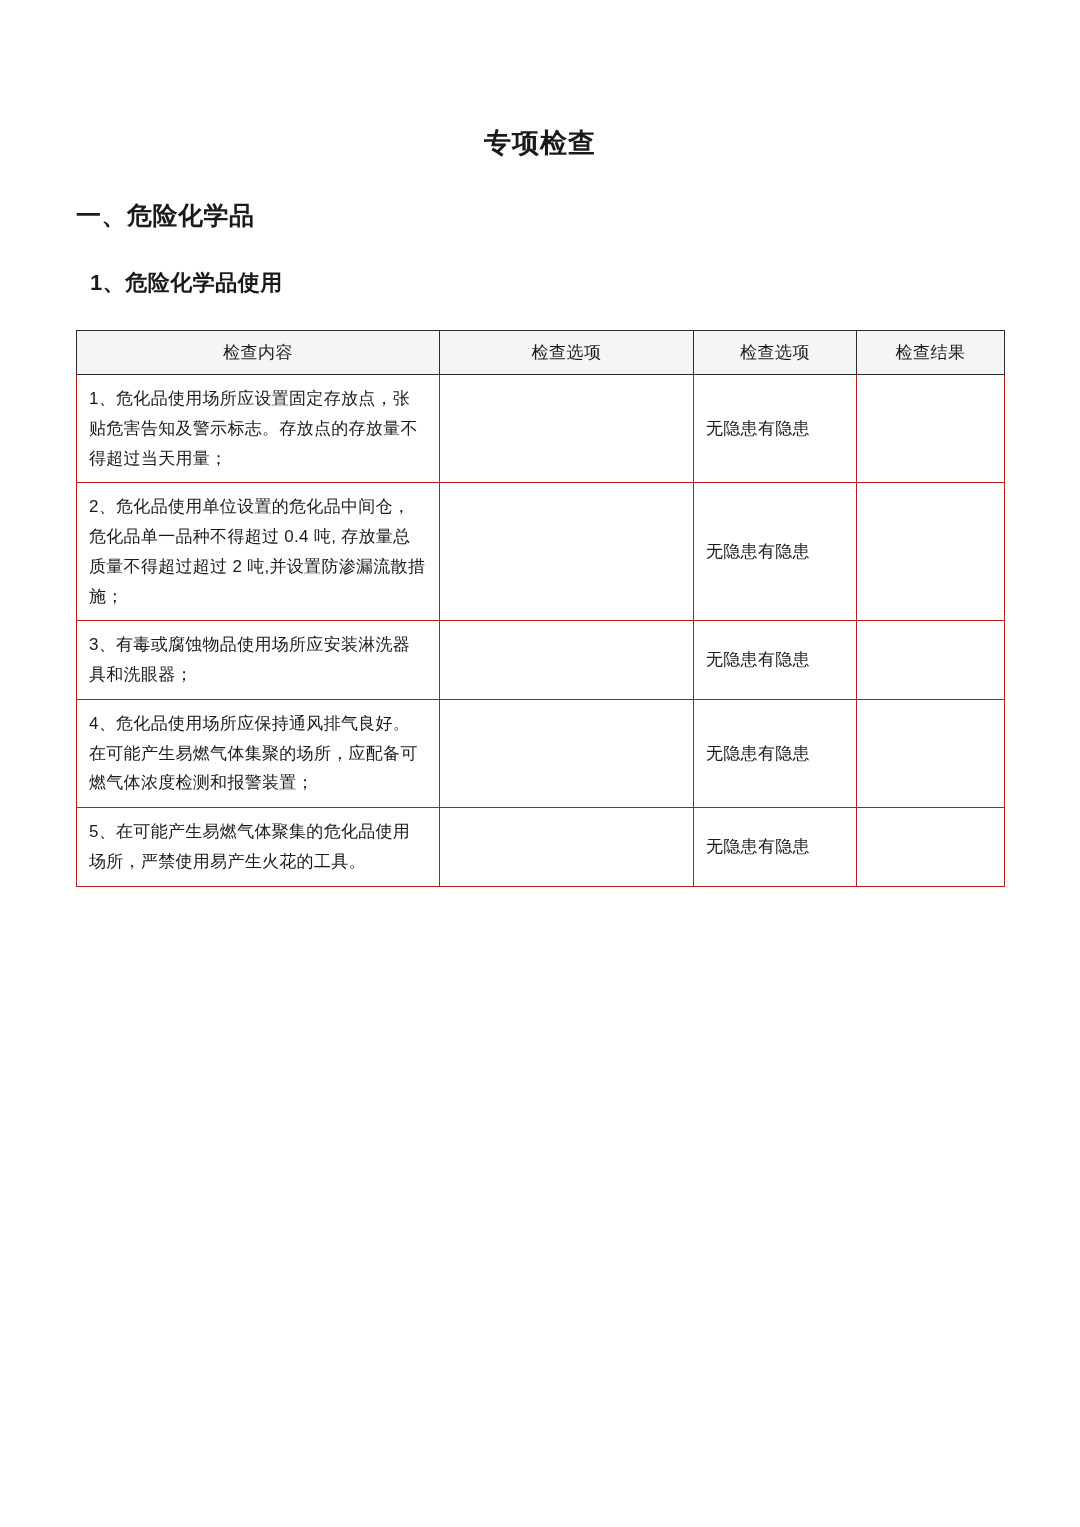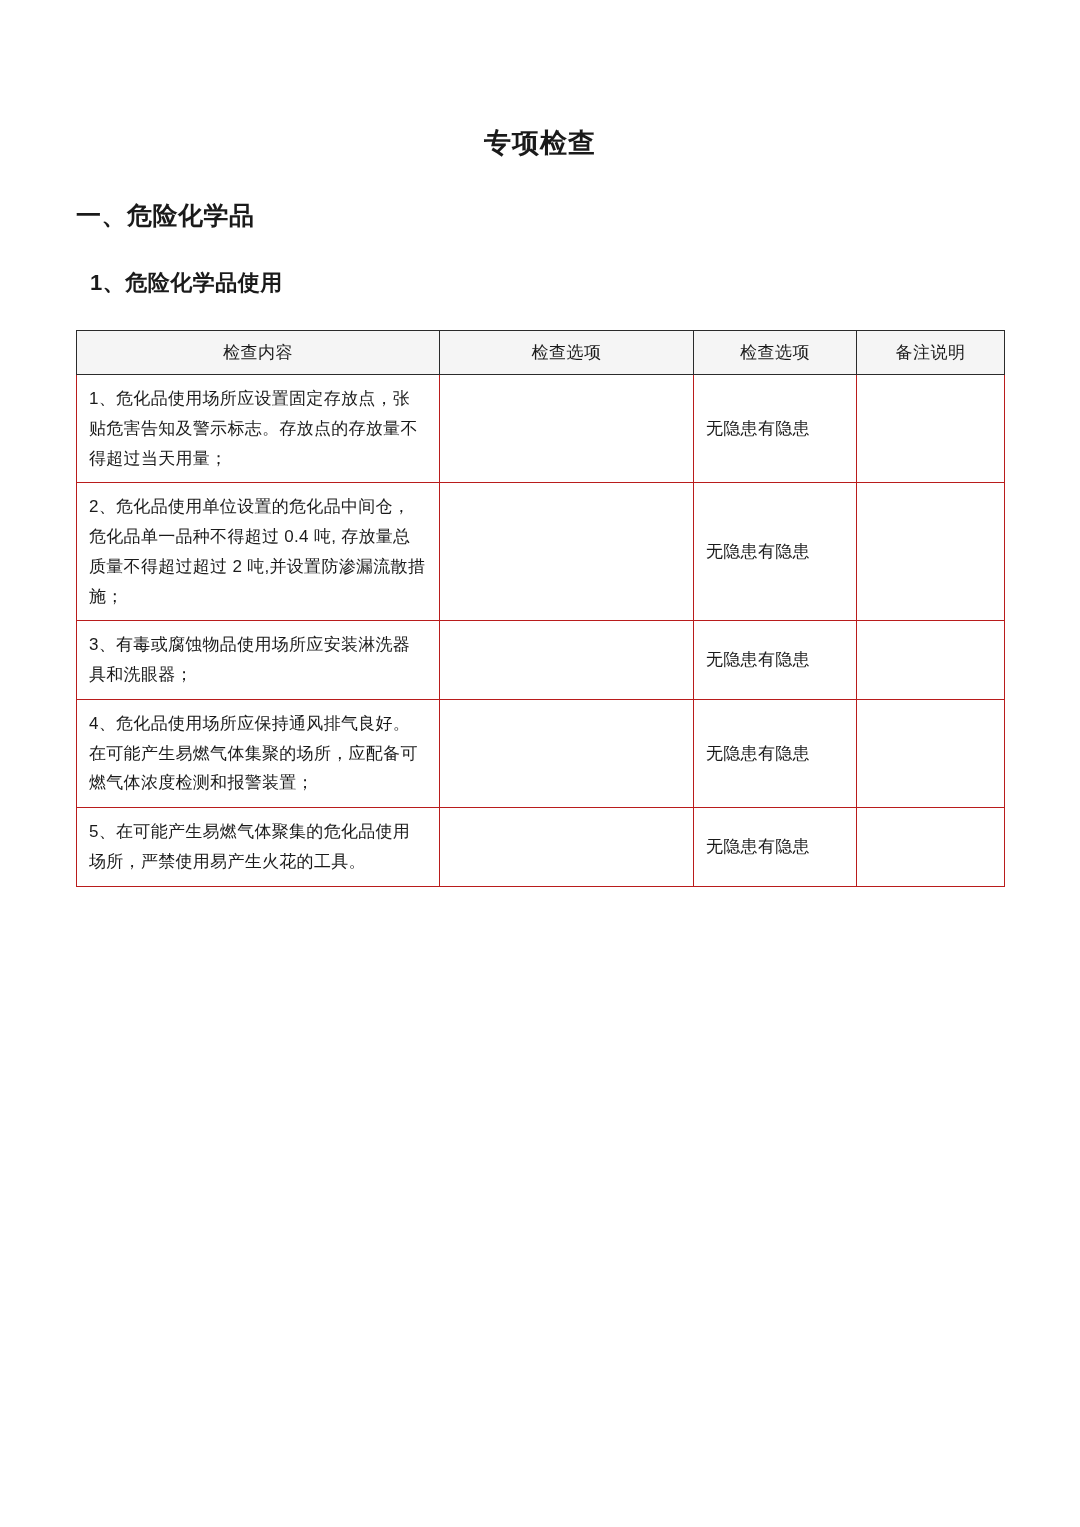--- a/index.html
+++ b/index.html
@@ -108,21 +108,21 @@
         <col class="c1">
           <col class="c2">
           <col class="c3">
           <col class="c4">
       </colgroup>
       <thead>
         <tr>
           <th>检查内容</th>
           <th>检查选项</th>
           <th>检查选项</th>
-          <th>备注说明</th>
+          <th>检查结果</th>
         </tr>
       </thead>
       <tbody>
         <tr>
           <td class="content-cell">1、危化品使用场所应设置固定存放点，张贴危害告知及警示标志。存放点的存放量不得超过当天用量；</td>
           <td class="note-cell"></td>
           <td class="option-cell">无隐患有隐患</td>
           <td class="result-cell"></td>
         </tr>
         <tr>

